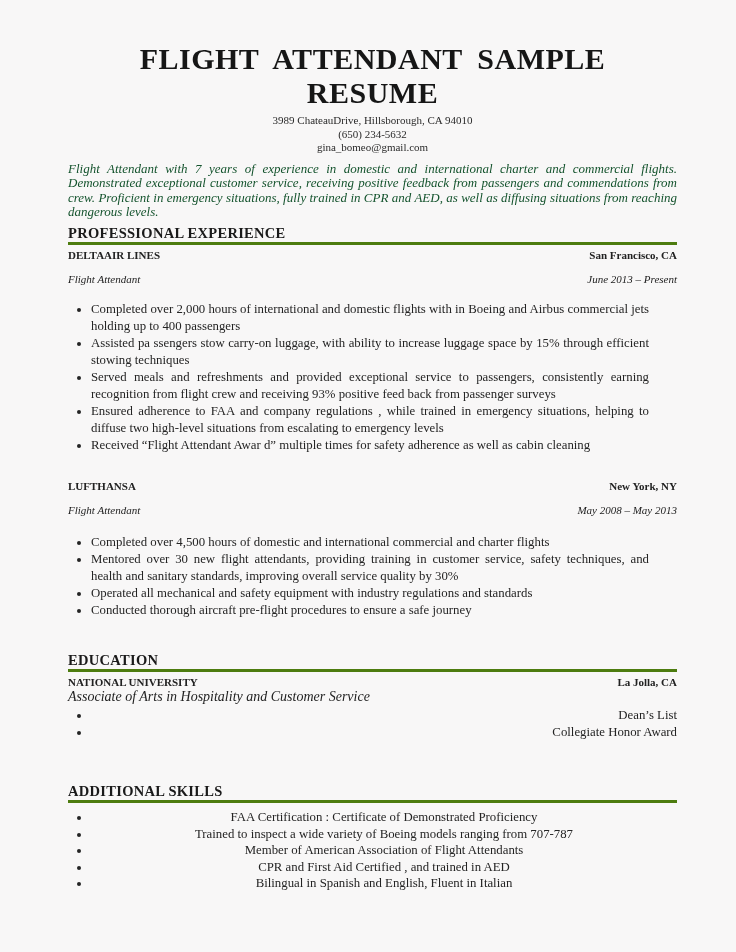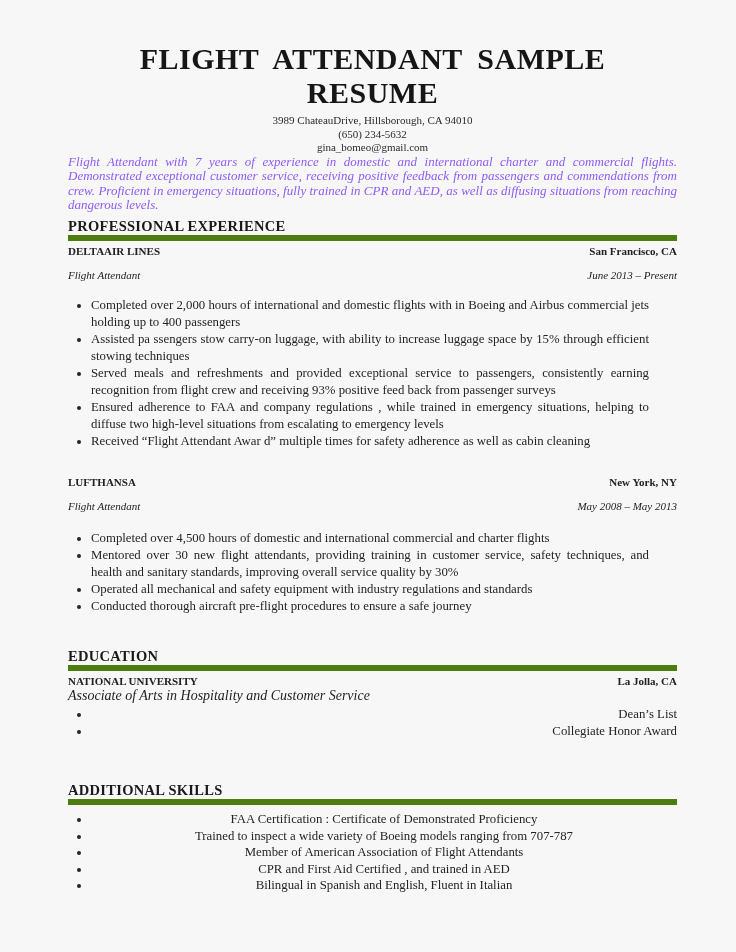--- a/index.html
+++ b/index.html
@@ -25,33 +25,34 @@
     color: #161616;
   }
   .contact {
     text-align: center;
     font-size: 11px;
     line-height: 13.5px;
     margin-top: 4px;
     color: #2a2a2a;
   }
   .summary {
+    margin-top: 7px;
     font-style: italic;
     font-size: 13px;
     line-height: 14.6px;
     text-align: justify;
-    color: #8b5cf6;
+    color: #14532d;
   }
   .section-heading {
     margin-top: 5px;
     font-size: 14.5px;
     font-weight: bold;
     line-height: 17px;
     letter-spacing: 0.3px;
-    border-bottom: 6px solid #4d7c0f;
+    border-bottom: 3px solid #4d7c0f;
     color: #1a1a1a;
   }
   .section-heading.edu { margin-top: 33px; }
   .section-heading.skills { margin-top: 43px; }
   .row {
     display: flex;
     justify-content: space-between;
     font-size: 11px;
     line-height: 13.5px;
     text-align: right;

